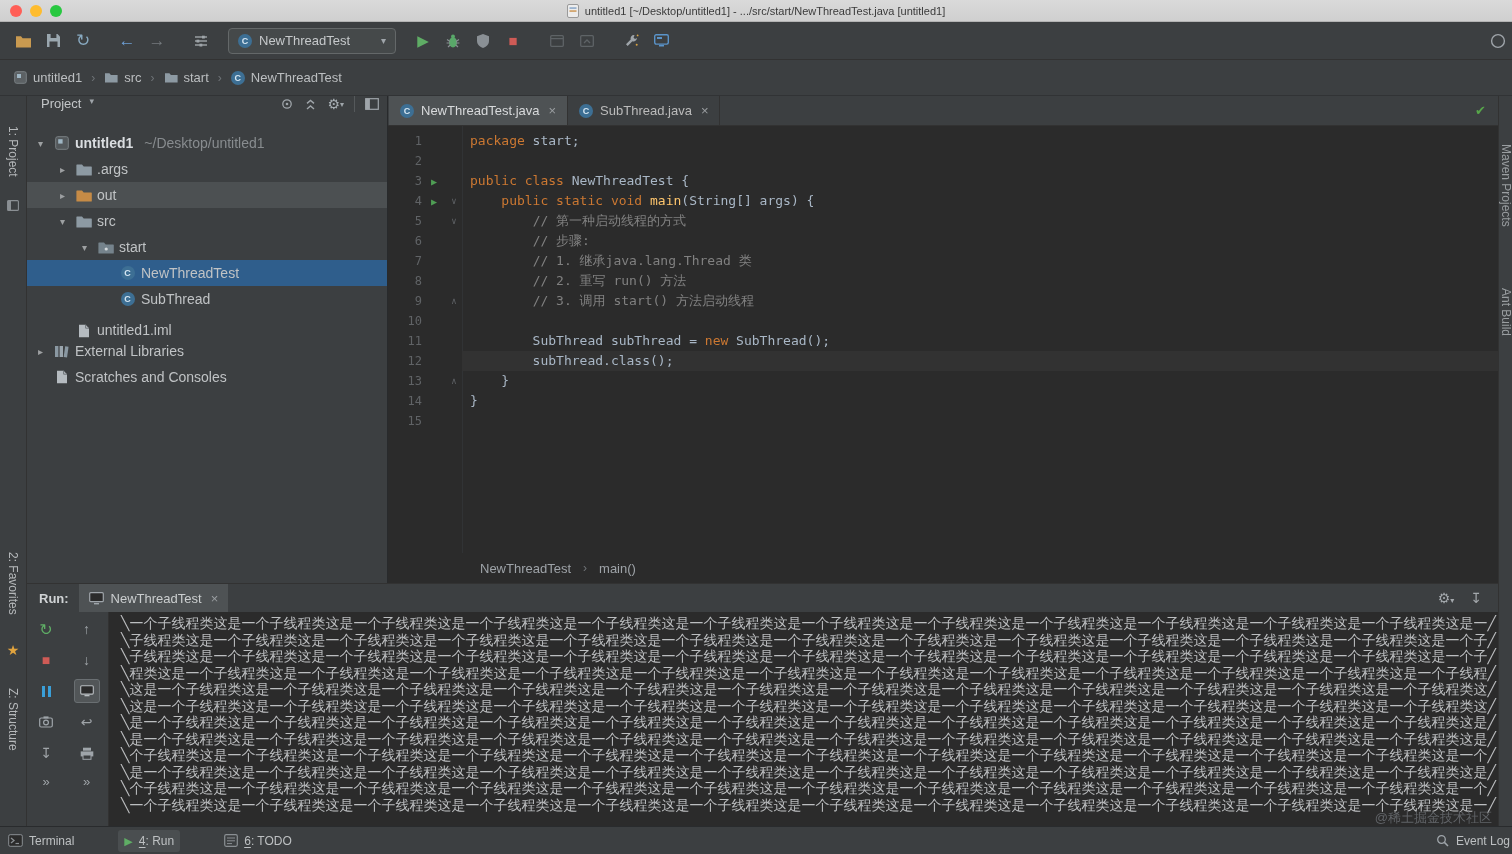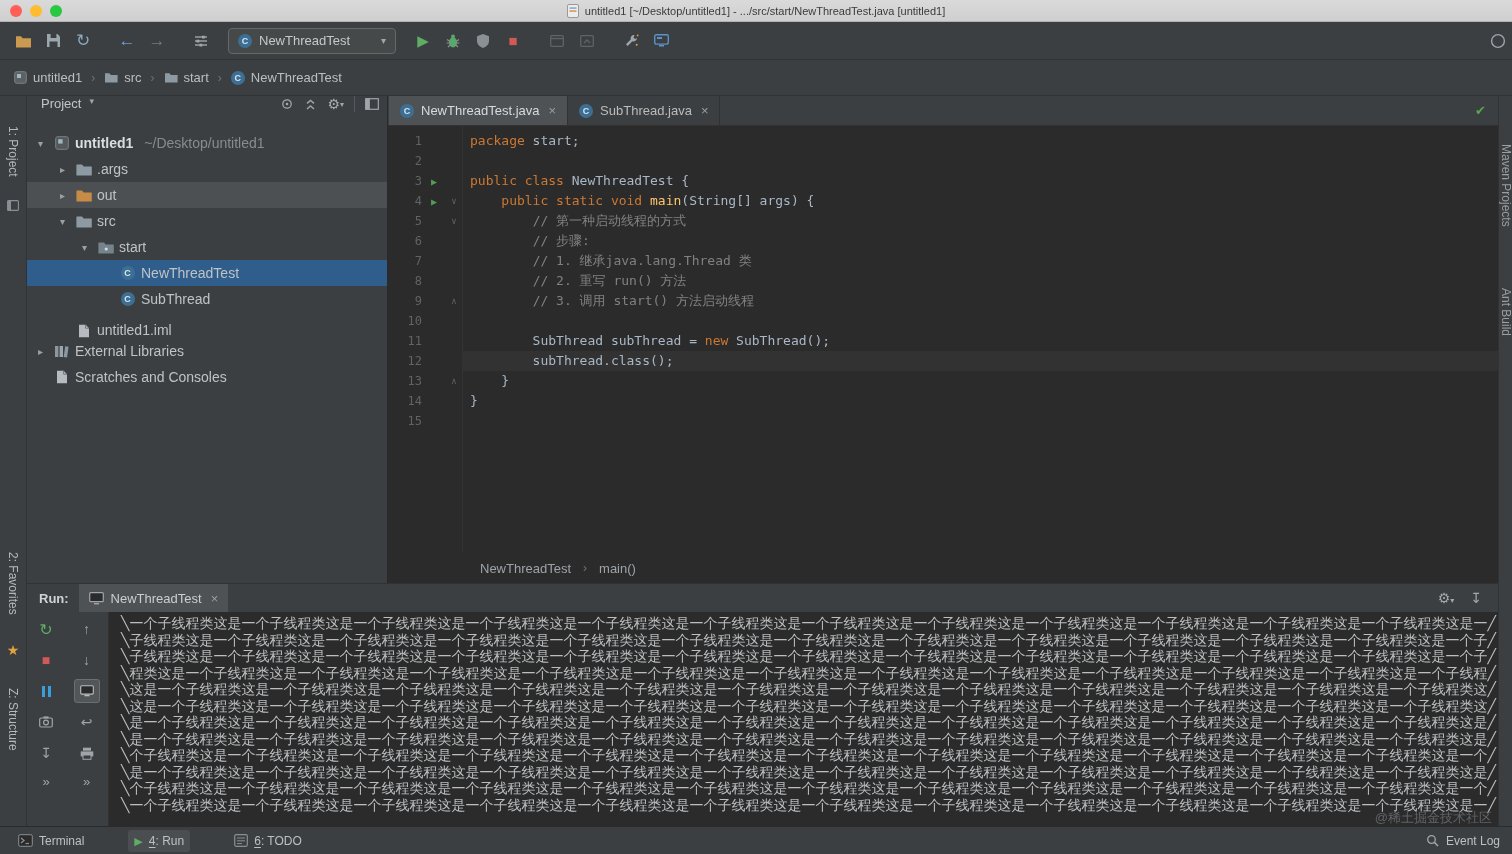--- a/index.html
+++ b/index.html
@@ -109,21 +109,21 @@
   .rp-ic.rerun{color:#5fad65;font-size:16px}
   .rp-ic.stopc{color:#cf5b56;font-size:14px}
   .rp-ic.sel{background:#525658;border:1px solid #6a6f72}
   .pause-bars{width:9px;height:11px;border-left:3px solid #3a9fd8;border-right:3px solid #3a9fd8}
   .more{color:#9fa4a8;font-size:13px;margin-top:2px}
   .console{flex:1;background:#2b2b2b;overflow:hidden;padding:3px 8px 0 12px;
     font-family:"DejaVu Sans Mono",monospace;font-size:14px;line-height:16.5px;color:#bcbec0;white-space:nowrap}
 
   
   .statusbar{flex:0 0 28px;background:#3c3f41;border-top:1px solid #292b2d;display:flex;align-items:center;
-    font-size:12px;color:#bdc0c2;padding:0 12px}
+    font-size:12px;color:#bdc0c2;padding:0 2px}
   .sb-left{display:flex;align-items:center;gap:38px}
   .sb-item{display:flex;align-items:center;gap:6px;height:22px;padding:0 6px;border-radius:3px;cursor:default}
   .sb-item.active{background:#4a4e50}
   .sb-item u{text-underline-offset:2px}
   .sb-run-ic{color:#5fad65;font-size:11px}
   .sb-right{margin-left:auto;display:flex;align-items:center;gap:7px}
   .watermark{position:absolute;right:20px;bottom:27px;color:#606367;font-size:13px;z-index:9}
 
   .cls-ic{width:14px;height:14px;border-radius:50%;background:#3d6f94;color:#d6e6f2;font-size:9px;font-weight:700;
     display:inline-flex;align-items:center;justify-content:center;flex:0 0 14px}

